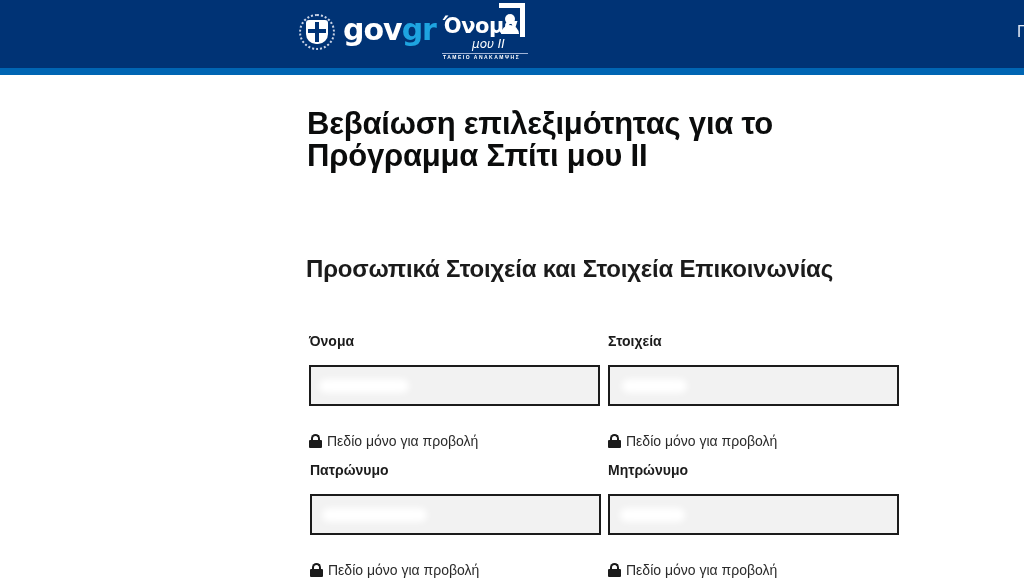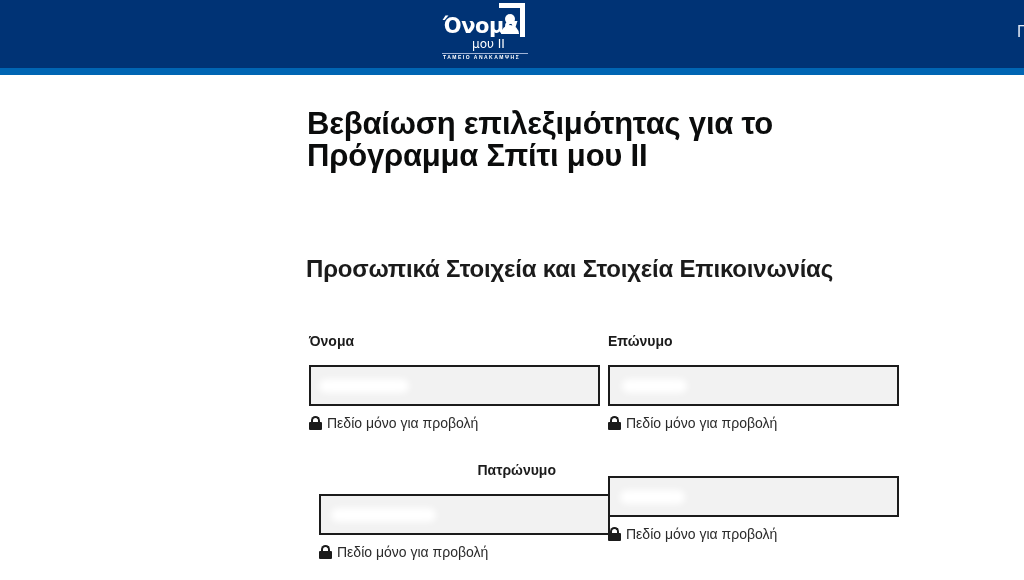--- a/index.html
+++ b/index.html
@@ -16,49 +16,55 @@
     .emblem-inner::after { content: ""; position: absolute; left: 2px; top: 9px; width: 18px; height: 4px; background: #003375; }
     .gov-text { margin-left: 8px; font-family: "DejaVu Sans", sans-serif; font-weight: bold; font-size: 30px; letter-spacing: -1px; line-height: 1; margin-top: -4px; }
     .gov-text .gov { color: #ffffff; }
     .gov-text .gr { color: #1ea4e0; }
 
     .spiti-logo { position: absolute; left: 442px; top: 2px; width: 88px; height: 60px; }
     .spiti-word { position: absolute; left: 1px; top: 14px; font-family: "DejaVu Sans", sans-serif; font-weight: bold; color: #fff; font-size: 21px; letter-spacing: -0.5px; line-height: 1; }
     .spiti-roof { position: absolute; left: 57px; top: 1px; width: 26px; height: 34px; border-top: 5px solid #fff; border-right: 5px solid #fff; }
     .spiti-person-head { position: absolute; left: 63px; top: 12px; width: 10px; height: 10px; border-radius: 50%; background: #fff; }
     .spiti-person-body { position: absolute; left: 59px; top: 23px; width: 18px; height: 9px; border-radius: 9px 9px 0 0; background: #fff; }
-    .spiti-mou { position: absolute; left: 30px; top: 36px; font-size: 12px; color: #fff; line-height: 1; font-family: "DejaVu Sans", sans-serif; }
+    .spiti-mou { position: absolute; left: 30px; top: 36px; font-size: 12px; color: #fff; line-height: 1; font-family: "DejaVu Sans", sans-serif; font-style: italic; }
     .spiti-line { position: absolute; left: 0; top: 51px; width: 86px; height: 1px; background: #9fb3d6; }
     .spiti-tameio { position: absolute; left: 1px; top: 53px; font-size: 5px; color: #fff; letter-spacing: 1.5px; line-height: 1; font-weight: bold; }
 
     .header-menu-glyph { position: absolute; left: 1017px; top: 24px; color: #e0e8f5; font-size: 16px; line-height: 1; }
 
     .page-title { position: absolute; left: 307px; top: 108px; width: 560px; font-size: 31px; font-weight: bold; line-height: 32px; color: #0b0c0c; letter-spacing: -0.2px; }
 
     .section-title { position: absolute; left: 306px; top: 255px; font-size: 24px; font-weight: bold; color: #1b1b1b; line-height: 28px; letter-spacing: -0.2px; }
 
     .field { position: absolute; width: 237px; }
     .field-label { font-size: 14px; font-weight: bold; color: #1b1b1b; line-height: 18px; height: 18px; }
     .field-input { margin-top: 15px; width: 291px; height: 41px; background: #f2f2f2; border: 2px solid #1b1b1b; position: relative; overflow: hidden; }
     .field-input .value { position: absolute; left: 10px; top: 9px; font-size: 14px; color: transparent; }
     .field-input .blur { position: absolute; top: 12px; height: 14px; background: #ffffff; border-radius: 7px; filter: blur(3px); }
-    .field-hint { margin-top: 8px; display: flex; align-items: center; font-size: 14px; color: #2b2b2b; line-height: 18px; }
+    .field-hint { margin-top: 26px; display: flex; align-items: center; font-size: 14px; color: #2b2b2b; line-height: 18px; }
     .lock-icon { width: 13px; height: 14px; margin-right: 5px; display: inline-block; position: relative; }
     .lock-icon .shackle { position: absolute; left: 2px; top: 0; width: 9px; height: 8px; border: 2px solid #1b1b1b; border-bottom: none; border-radius: 5px 5px 0 0; }
     .lock-icon .body { position: absolute; left: 0; top: 6px; width: 13px; height: 8px; background: #1b1b1b; border-radius: 1px; }
 
     .f-onoma { left: 309px; top: 332px; }
     .f-eponymo { left: 608px; top: 332px; }
-    .f-patronymo { left: 319px; top: 461px; text-align: right; }
+    .f-patronymo { left: 310px; top: 461px; }
     .f-mitronymo { left: 608px; top: 461px; }
   </style>
 </head>
 <body>
 
 <div class="header">
+  <div class="gov-logo">
+    <div class="emblem">
+        <div class="emblem-inner"></div>
+      </div>
+    <div class="gov-text"><span class="gov">gov</span><span class="gr">gr</span></div>
+  </div>
 
   <div class="spiti-logo">
     <div class="spiti-roof"></div>
     <div class="spiti-person-head"></div>
     <div class="spiti-person-body"></div>
     <div class="spiti-word">Όνομα</div>
     <div class="spiti-mou">μου II</div>
     <div class="spiti-line"></div>
     <div class="spiti-tameio">ΤΑΜΕΙΟ ΑΝΑΚΑΜΨΗΣ</div>
   </div>
@@ -80,21 +86,21 @@
   <div class="field-hint">
     <span class="lock-icon">
         <span class="shackle"></span>
         <span class="body"></span>
       </span>
     <span>Πεδίο μόνο για προβολή</span>
   </div>
 </div>
 
 <div class="field f-eponymo">
-  <div class="field-label">Επώνυμο</div>
+  <div class="field-label">Στοιχεία</div>
   <div class="field-input">
     <span class="value"></span>
     <span class="blur" style="left:12px;width:65px;"></span>
   </div>
   <div class="field-hint">
     <span class="lock-icon">
         <span class="shackle"></span>
         <span class="body"></span>
       </span>
     <span>Πεδίο μόνο για προβολή</span>
@@ -110,20 +116,21 @@
   <div class="field-hint">
     <span class="lock-icon">
         <span class="shackle"></span>
         <span class="body"></span>
       </span>
     <span>Πεδίο μόνο για προβολή</span>
   </div>
 </div>
 
 <div class="field f-mitronymo">
+  <div class="field-label">Μητρώνυμο</div>
   <div class="field-input">
     <span class="value"></span>
     <span class="blur" style="left:10px;width:65px;"></span>
   </div>
   <div class="field-hint">
     <span class="lock-icon">
         <span class="shackle"></span>
         <span class="body"></span>
       </span>
     <span>Πεδίο μόνο για προβολή</span>

